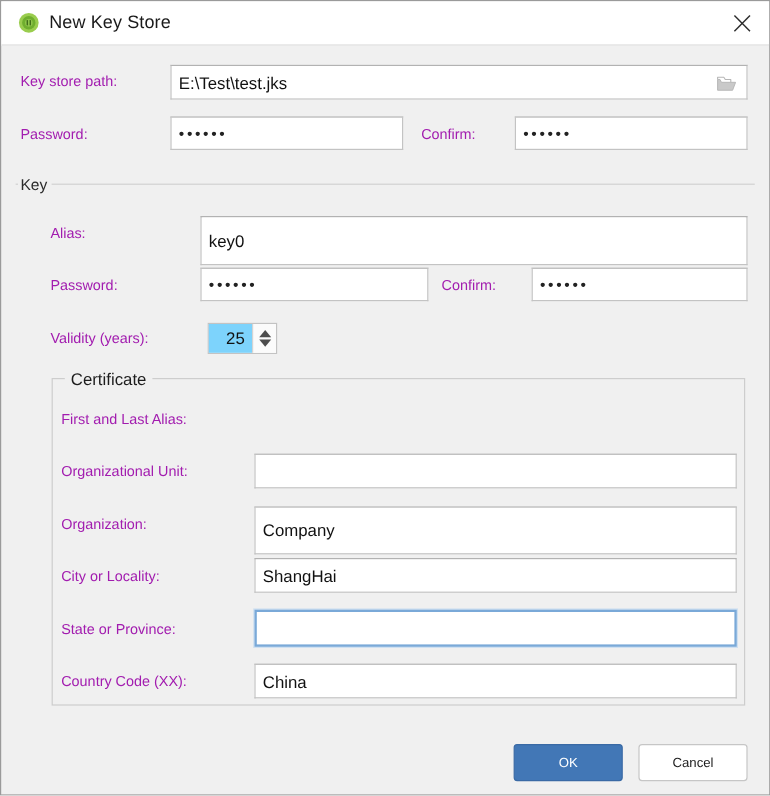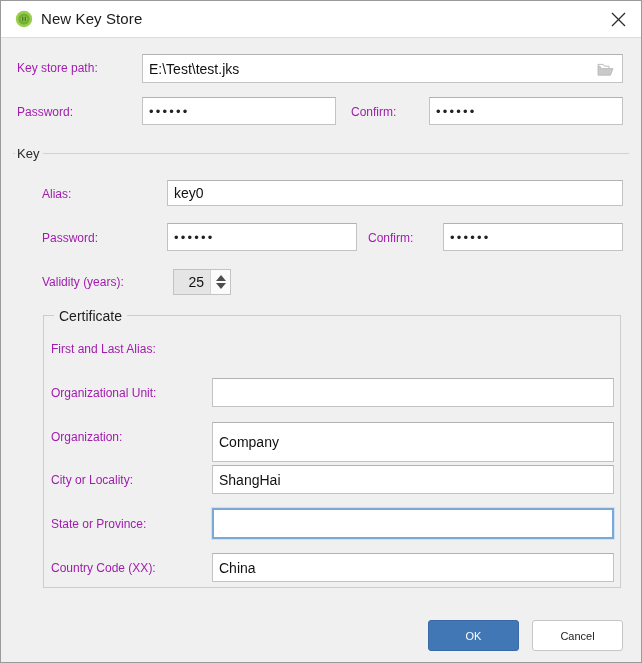--- a/index.html
+++ b/index.html
@@ -110,21 +110,21 @@
     width: 58px; height: 26px;
     display: flex;
     border: 1px solid #c3c3c3;
     background: #fff;
   }
   #validity-value {
     flex: 1 1 auto;
     display: flex; align-items: center; justify-content: flex-end;
     padding-right: 6px;
     font-size: 14px; color: #111;
-    background: #e5e5e5;
+    background: #7dd3fc;
   }
   #validity-arrows {
     width: 20px;
     border-left: 1px solid #d4d4d4;
     background: #fbfbfb;
     display: flex; flex-direction: column;
     align-items: center; justify-content: center;
     gap: 2px;
   }
   .arrow-up, .arrow-dn {
@@ -209,21 +209,21 @@
 
   <span class="lbl" style="left:350px; top:104px;">Confirm:</span>
   <div class="field" style="left:428px; top:96px; width:194px; height:28px;">
     <span class="pwd">••••••</span>
   </div>
 
   <div id="key-group"></div>
   <span id="key-group-label">Key</span>
 
   <span class="lbl" style="left:41px; top:186px;">Alias:</span>
-  <div class="field" style="left:166px; top:179px; width:456px; height:26px;">
+  <div class="field" style="left:166px; top:179px; width:456px; height:41px;">
     <span>key0</span>
   </div>
 
   <span class="lbl" style="left:41px; top:230px;">Password:</span>
   <div class="field" style="left:166px; top:222px; width:190px; height:28px;">
     <span class="pwd">••••••</span>
   </div>
 
   <span class="lbl" style="left:367px; top:230px;">Confirm:</span>
   <div class="field" style="left:442px; top:222px; width:180px; height:28px;">

